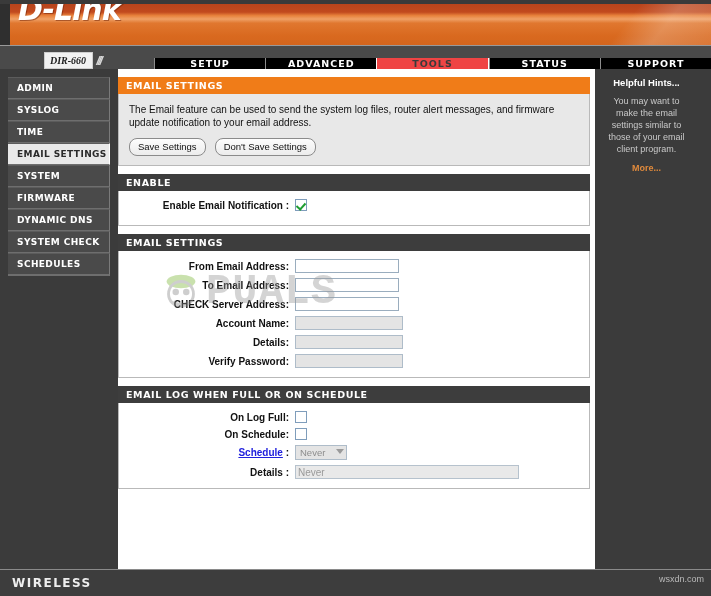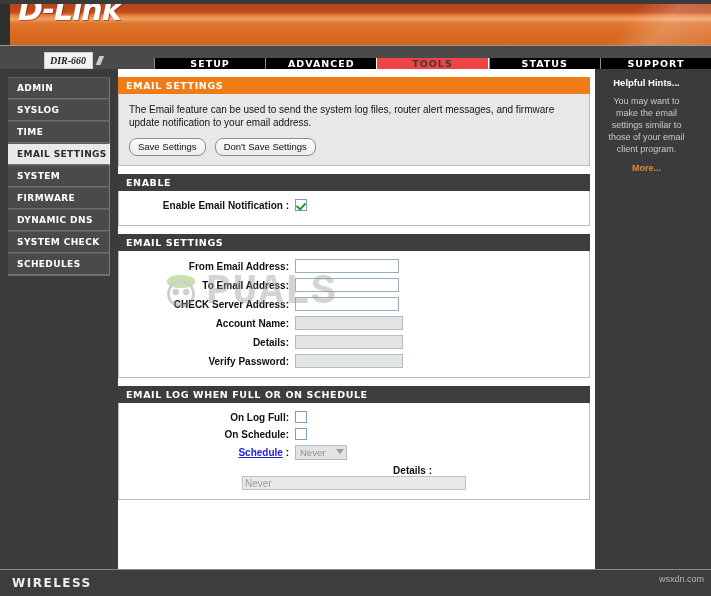--- a/index.html
+++ b/index.html
@@ -449,21 +449,21 @@
             <div class="flabel">
               <span class="link">Schedule</span>
               <span>:</span>
             </div>
             <div class="sel">
               <span>Never</span>
               <span class="sel-arrow"></span>
             </div>
           </div>
 
-          <div class="frow" style="margin-bottom:0;flex-direction:column;">
+          <div class="frow" style="margin-bottom:0;">
             <div class="flabel">Details :</div>
             <input class="fin details" type="text" value="Never" style="">
           </div>
 
         </div>
       </div>
 
     </div>
 
     <div class="hints">

